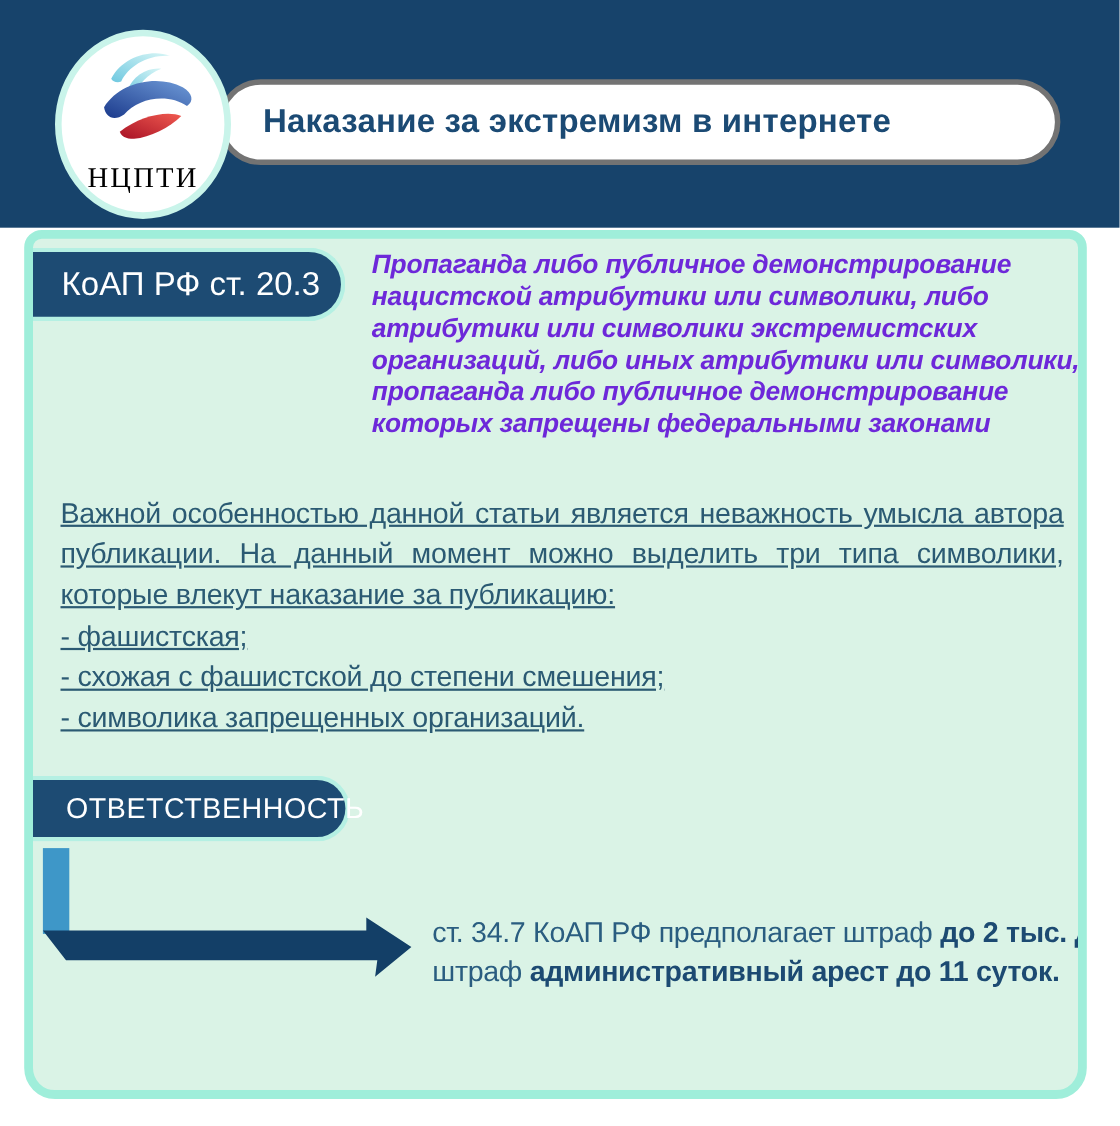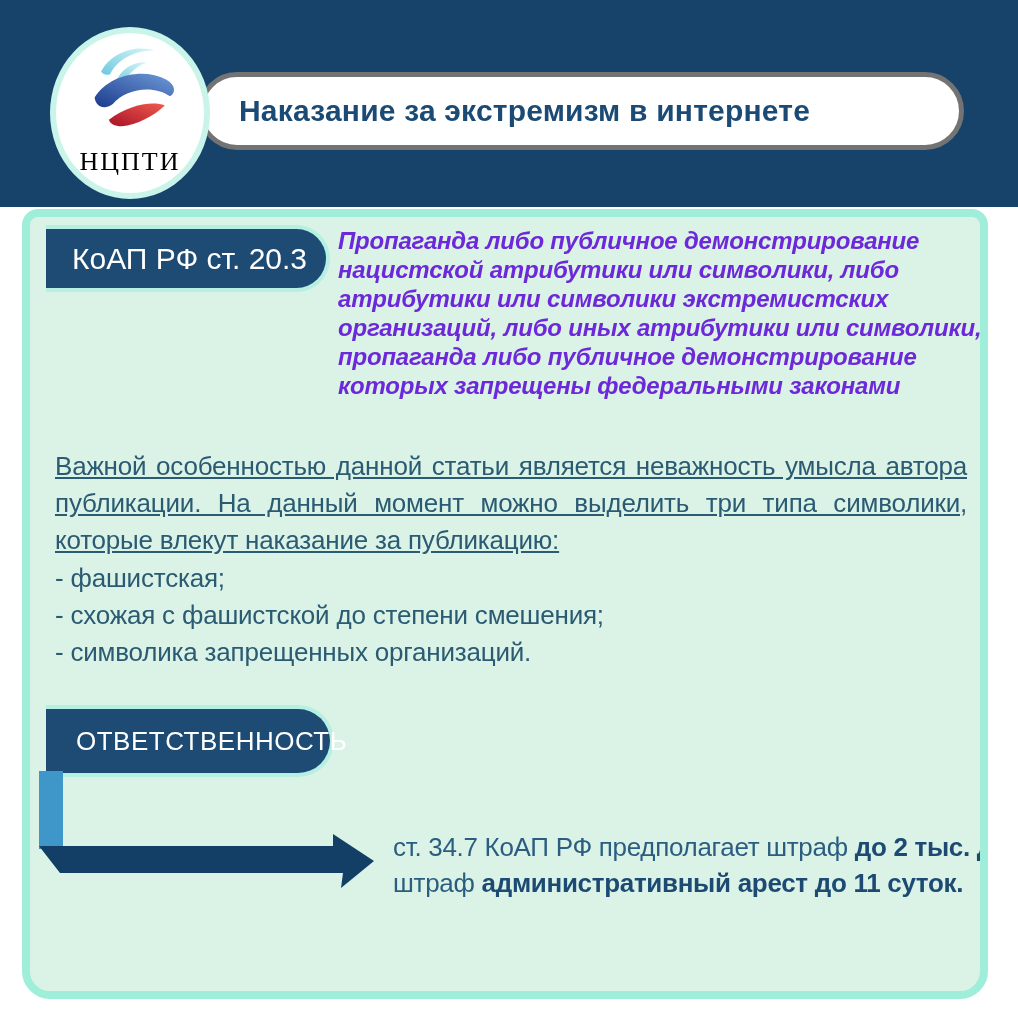--- a/index.html
+++ b/index.html
@@ -24,39 +24,39 @@
     display:flex;align-items:center;padding-left:36px;
   }
   .title-banner h1{margin:0;font-size:30px;font-weight:bold;color:#1b4a74;letter-spacing:0.2px;}
   
   .panel{
     position:absolute;left:22px;top:209px;width:966px;height:790px;box-sizing:border-box;
     background:#daf3e6;border:8px solid #9feeda;border-radius:16px 16px 28px 28px;overflow:hidden;
   }
   
   .tag-label{
-    position:absolute;left:16px;box-sizing:border-box;background:#1d4b73;
+    position:absolute;left:0;box-sizing:border-box;background:#1d4b73;
     border:4px solid #b5f0e3;border-left:none;border-radius:0 36px 36px 0;
     display:flex;align-items:center;color:#ffffff;
   }
   .tag-article{top:8px;width:284px;height:67px;padding-left:26px;font-size:30px;}
-  .tag-resp{top:488px;width:288px;height:72px;padding-left:30px;font-size:26px;letter-spacing:0.5px;}
+  .tag-resp{top:488px;width:288px;height:60px;padding-left:30px;font-size:26px;letter-spacing:0.5px;}
   
   .quote{
     position:absolute;left:308px;top:9px;width:645px;
     font-size:24px;font-weight:bold;font-style:italic;color:#6d28d9;
     line-height:29px;white-space:pre-line;letter-spacing:-0.2px;
   }
   
   .body-text{
     position:absolute;left:25px;top:231px;width:912px;
     font-size:26px;color:#2b5a73;line-height:37px;letter-spacing:-0.2px;
   }
   .body-text p{margin:0;text-align:justify;text-decoration:underline;}
-  .body-list{margin-top:1px;white-space:pre-line;}
+  .body-list{margin-top:1px;white-space:pre-line;text-decoration:underline;}
   
   .vbar{position:absolute;left:9px;top:554px;width:24px;height:78px;background:#3e97c8;}
   .arrow-svg{position:absolute;left:0;top:609px;width:350px;height:68px;}
   
   .result{
     position:absolute;left:363px;top:612px;width:600px;
     font-size:26px;color:#2a5d80;line-height:36px;letter-spacing:-0.3px;
   }
   .result .line{white-space:nowrap;}
   .result .b{font-weight:bold;color:#1c4a72;}

